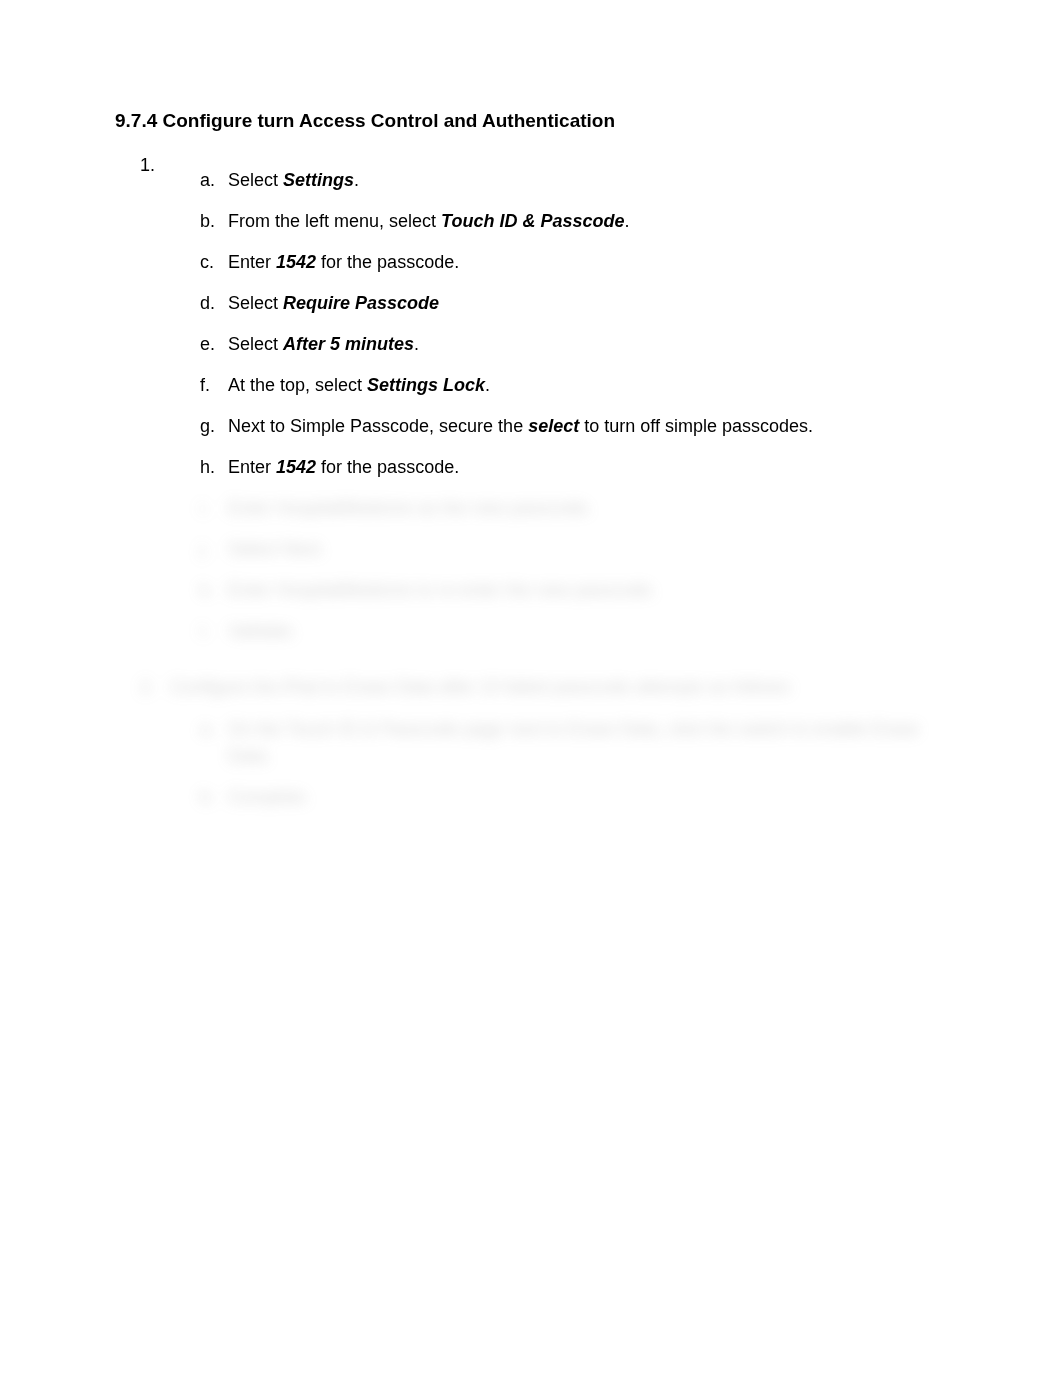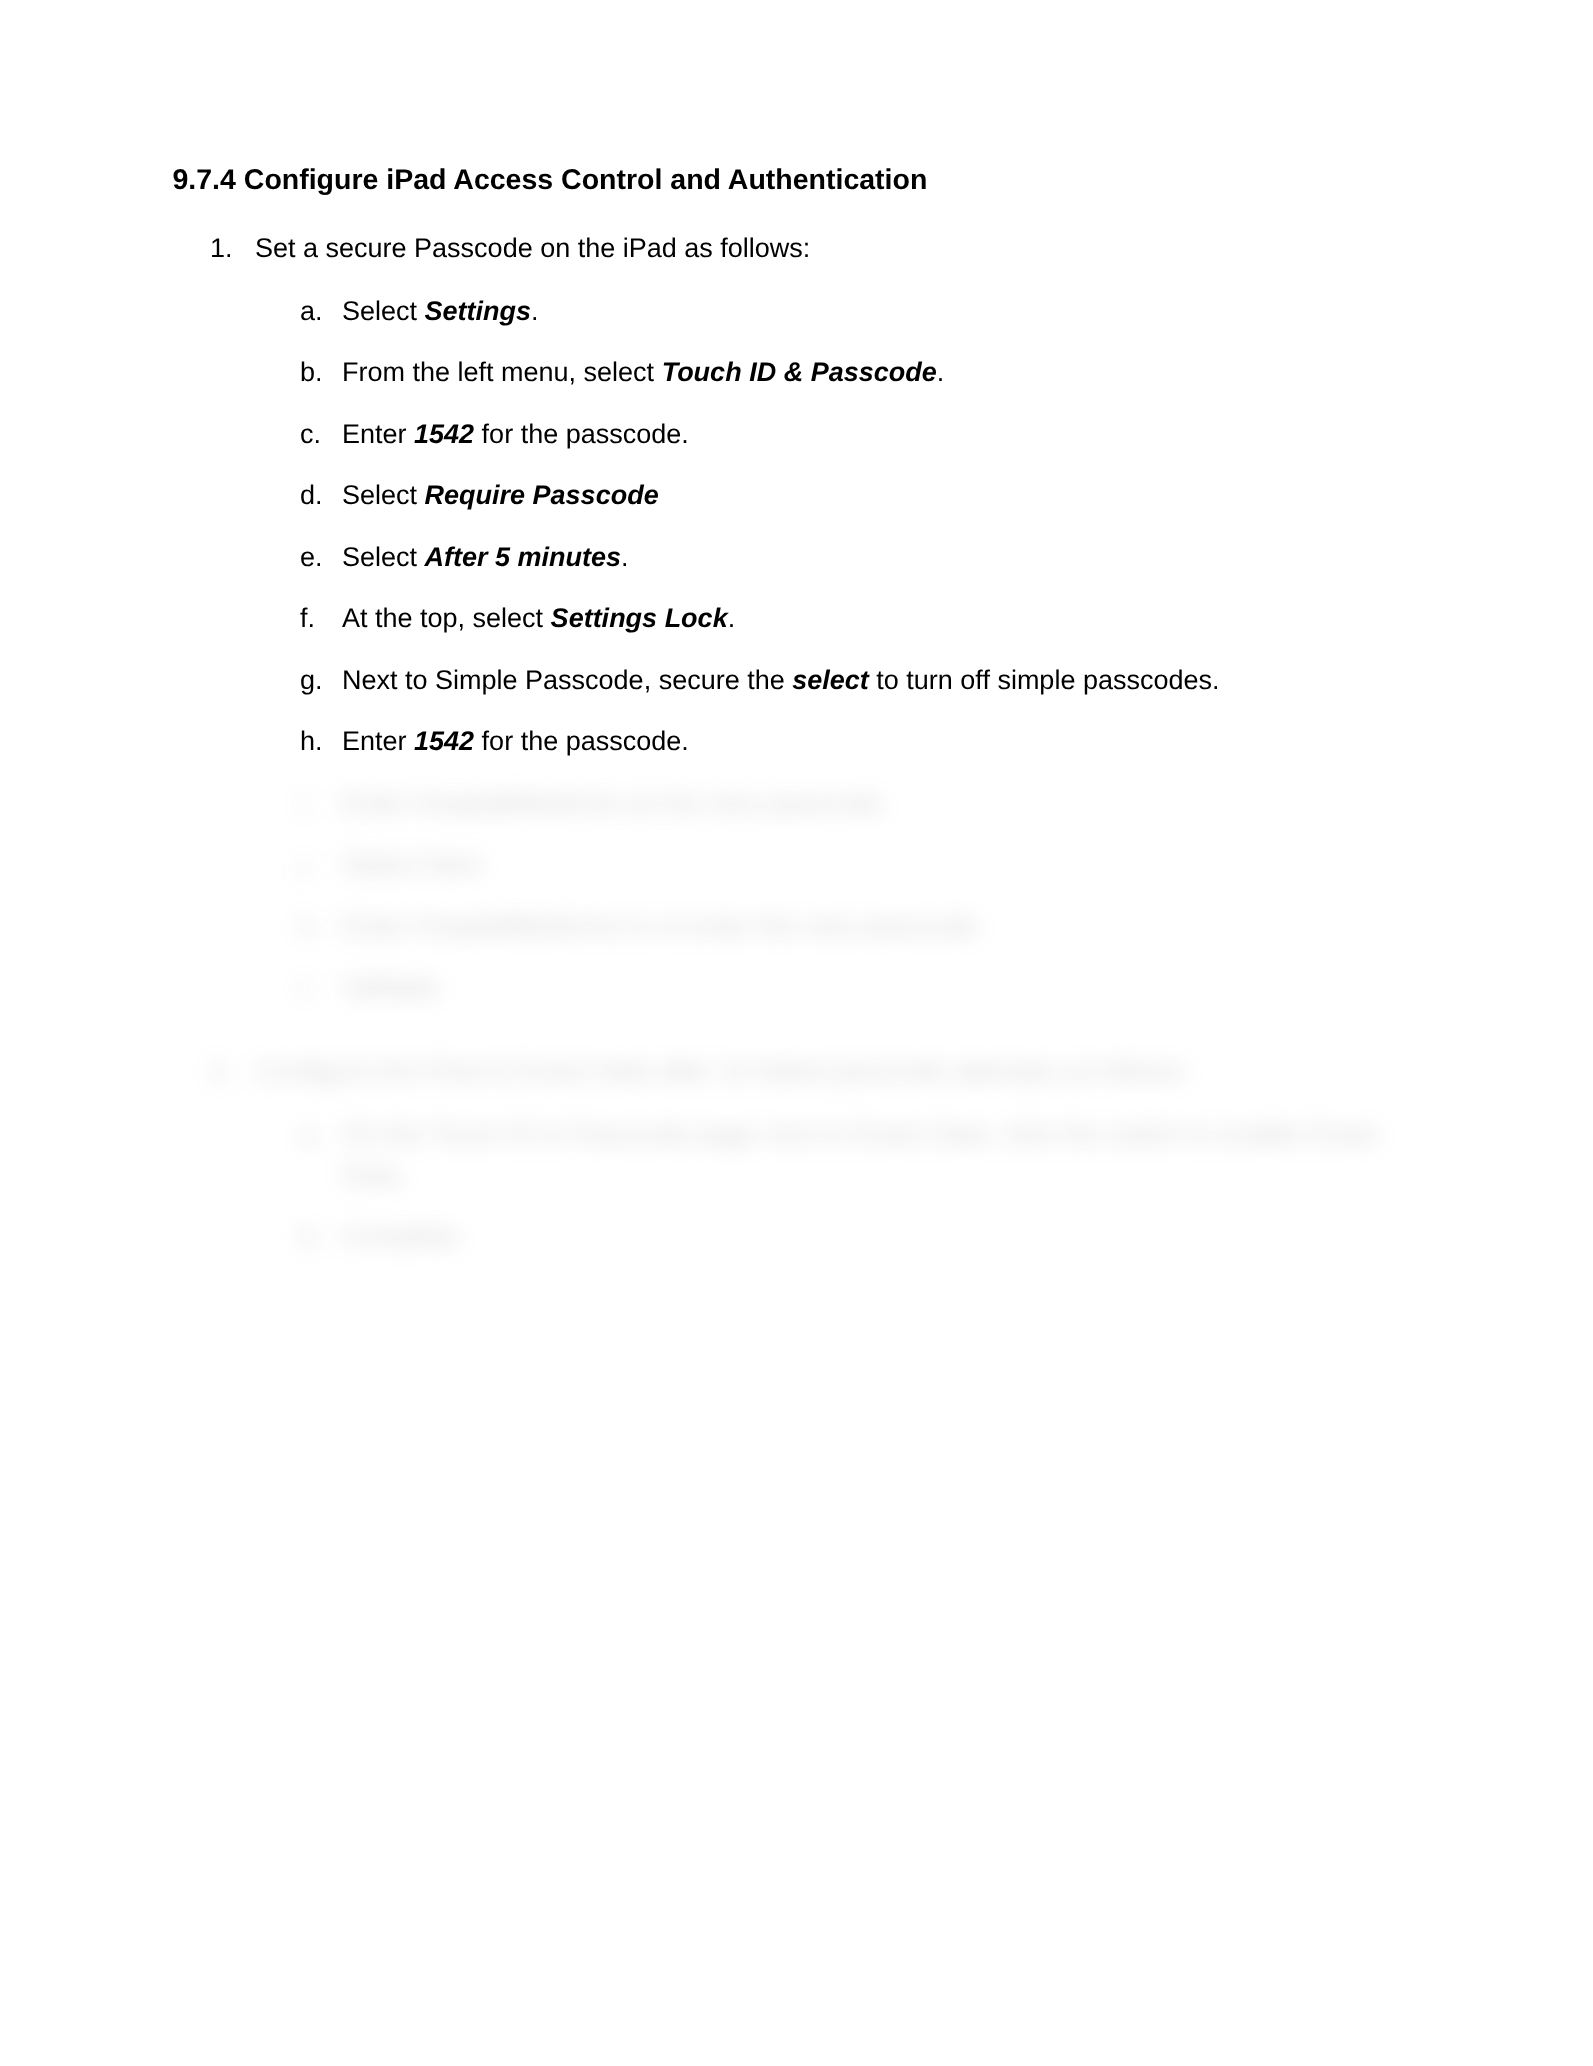--- a/index.html
+++ b/index.html
@@ -68,27 +68,26 @@
       user-select: none;
     }
     .blurred-zone ol.sub-list > li,
     .blurred-zone ol.main-list > li {
       color: #888888;
     }
   </style>
 </head>
 <body>
 
-<h1 class="heading">9.7.4 Configure iPad Access Control and Authentication</h1>
+<h1 class="heading">9.7.4 Configure turn Access Control and Authentication</h1>
 
 <ol class="main-list">
   <li>
     <span class="num">1.</span>
     <div class="content">
-      <span>Set a secure Passcode on the iPad as follows:</span>
       <ol class="sub-list">
         <li>
           <span class="letter">a.</span>
           <span class="text">
             <span>Select </span><span class="bold">Settings</span><span>.</span>
           </span>
         </li>
         <li>
           <span class="letter">b.</span>
           <span class="text">

